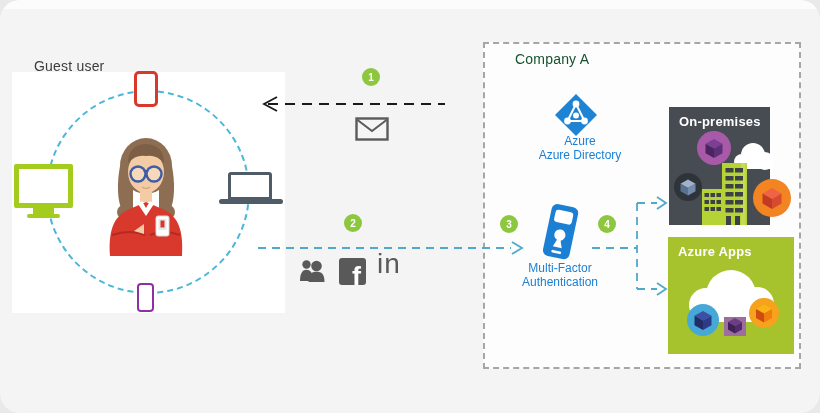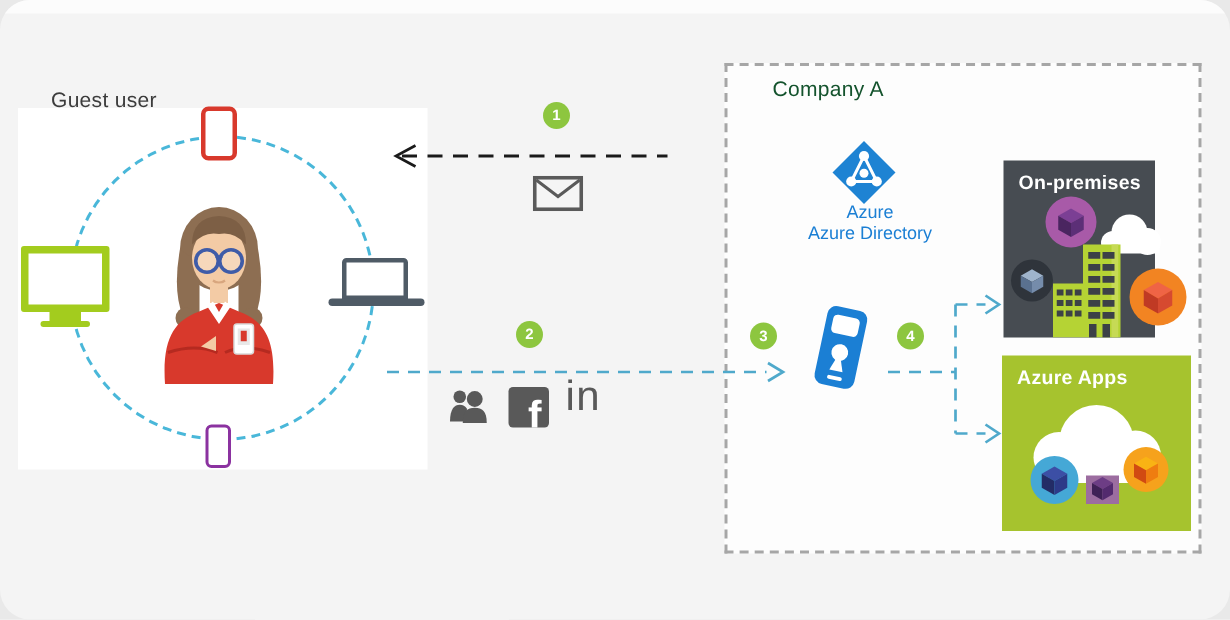--- a/index.html
+++ b/index.html
@@ -151,20 +151,24 @@
 
   <svg class="abs mfa-icon" width="44" height="62" viewBox="0 0 44 62">
     <g transform="rotate(12 22 31)">
       <rect x="9" y="4" width="27" height="53" rx="6" fill="#1b7fd4"></rect>
       <rect x="13.5" y="9.5" width="18" height="12.5" rx="3" fill="#ffffff"></rect>
       <circle cx="22.5" cy="34" r="5.6" fill="#ffffff"></circle>
       <polygon points="22.5,34 18,46.5 27,46.5" fill="#ffffff"></polygon>
       <rect x="17.5" y="50" width="10" height="2.6" rx="1.3" fill="#ffffff"></rect>
     </g>
   </svg>
+  <div class="abs mfa-label">
+    <div>Multi-Factor</div>
+    <div>Authentication</div>
+  </div>
 
   <div class="abs onprem-card">
     <svg class="card-art" width="125" height="118" viewBox="0 0 125 118">
       <circle cx="45" cy="41" r="17" fill="#a85aa8"></circle>
       <g>
         <polygon points="45,32 53.5,36.8 45,41.6 36.5,36.8" fill="#7b3f94"></polygon>
         <polygon points="36.5,36.8 45,41.6 45,51 36.5,46.2" fill="#4a2560"></polygon>
         <polygon points="53.5,36.8 45,41.6 45,51 53.5,46.2" fill="#5c2f77"></polygon>
       </g>
       <g fill="#ffffff">

